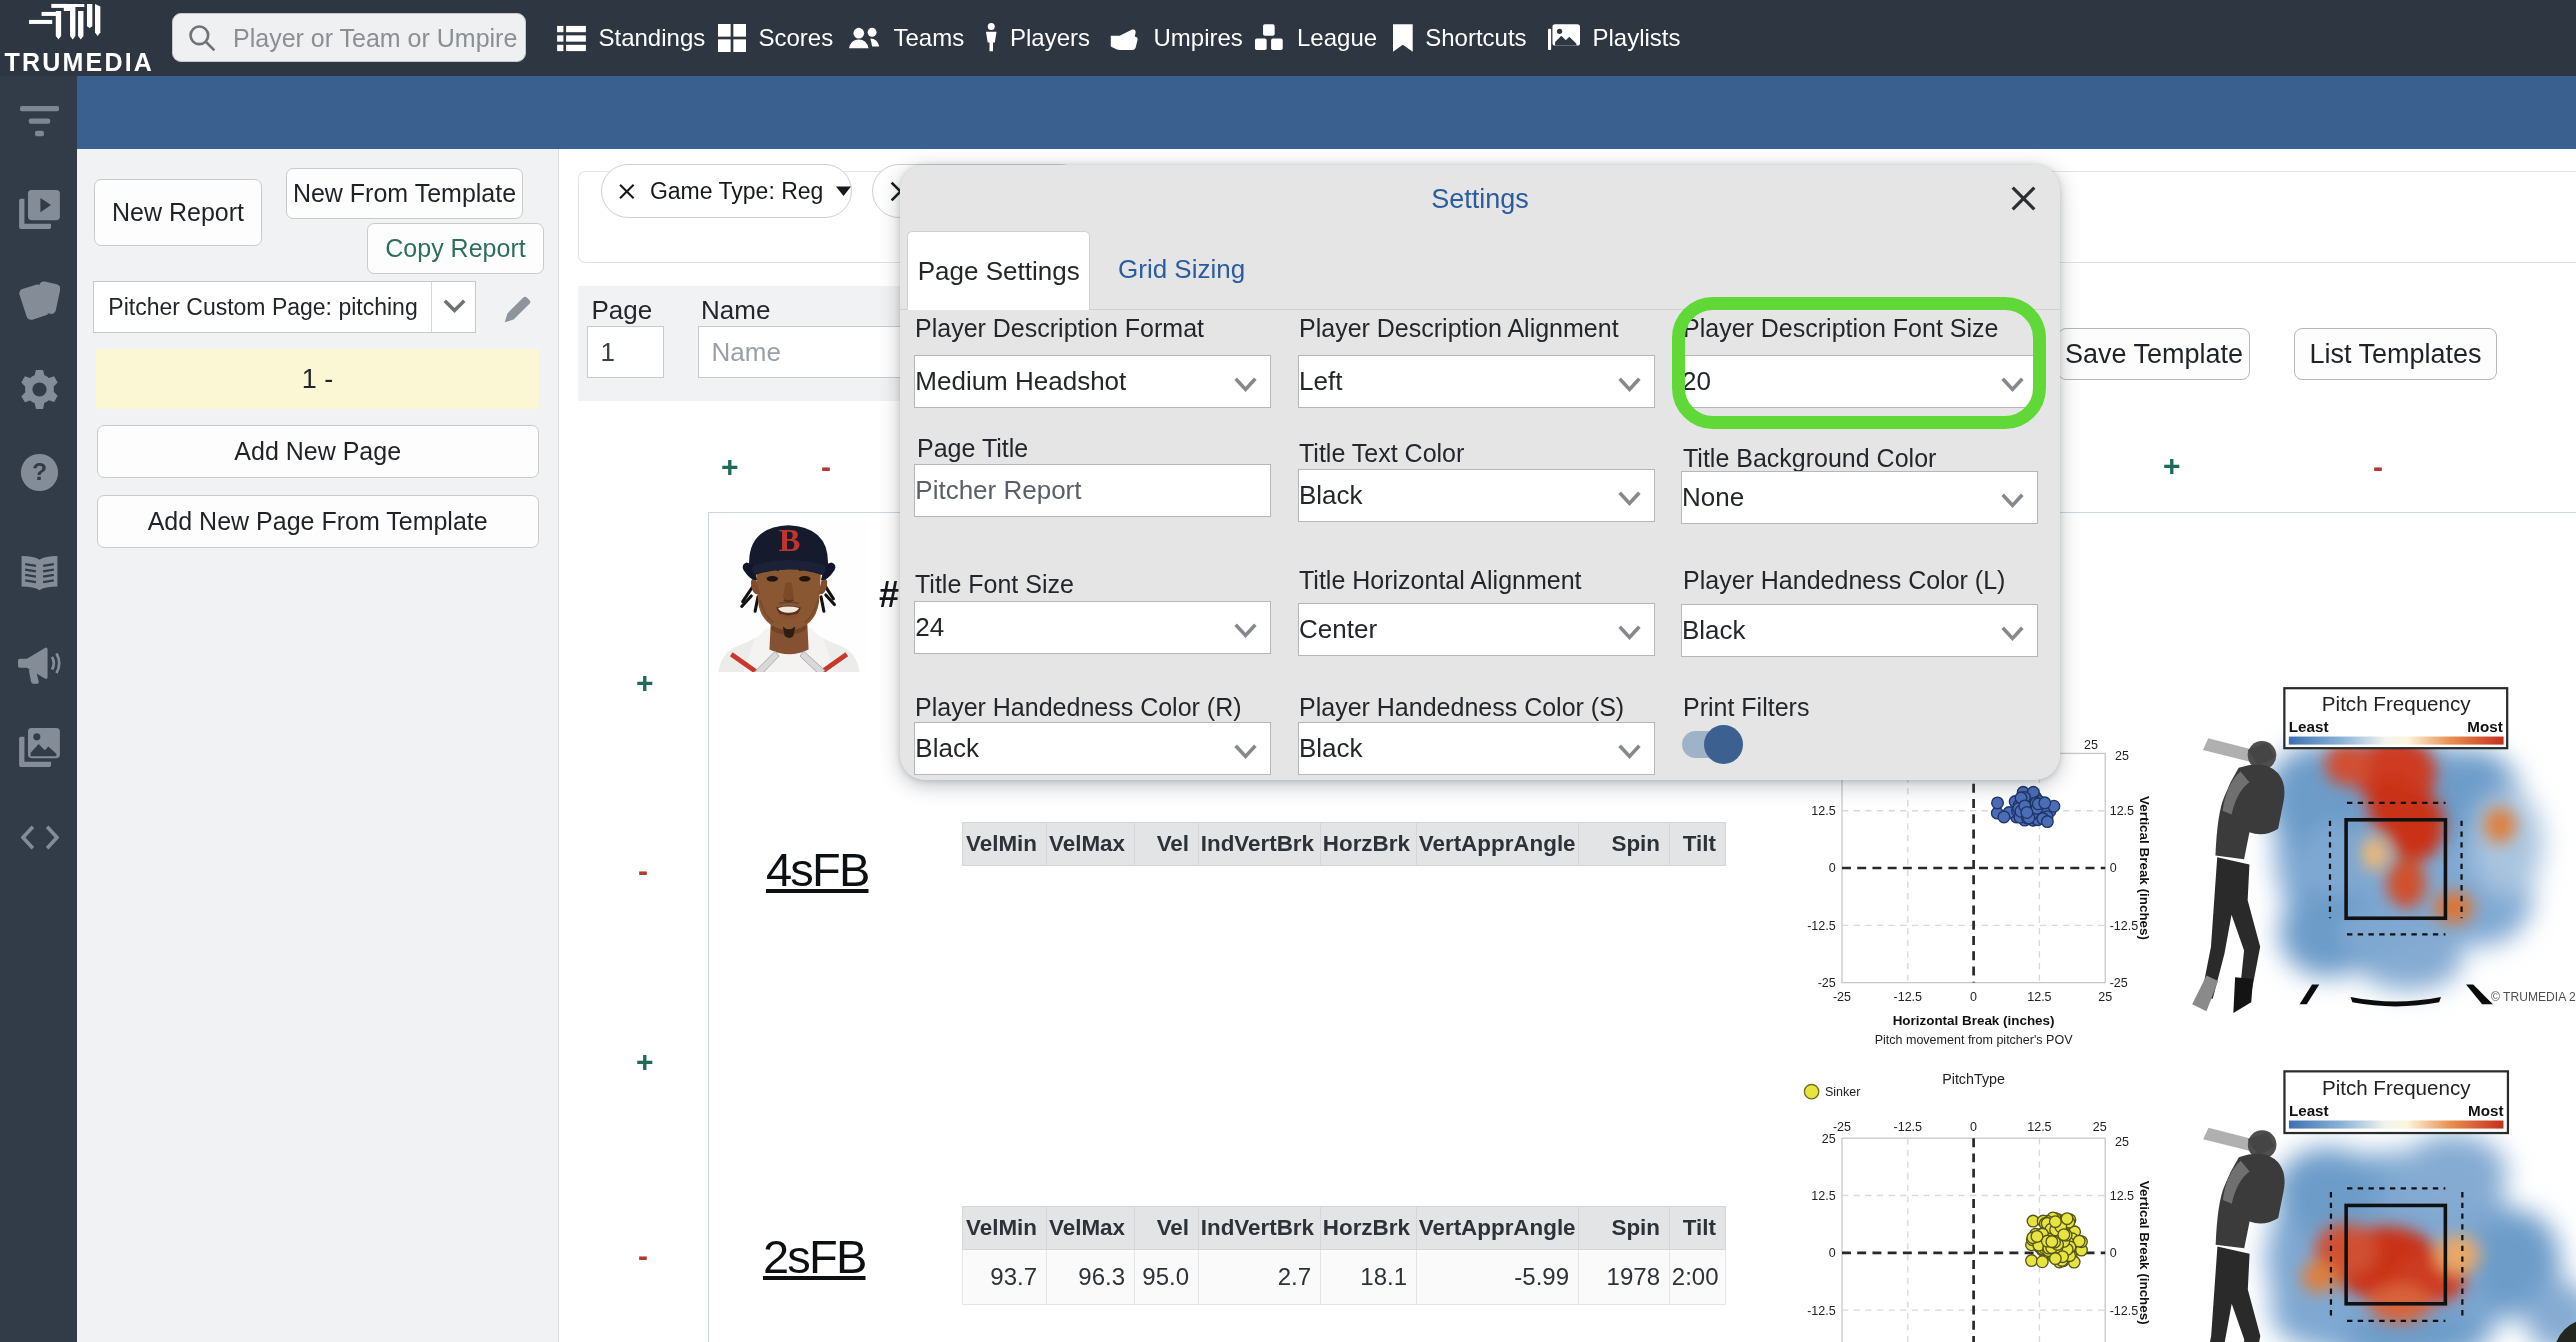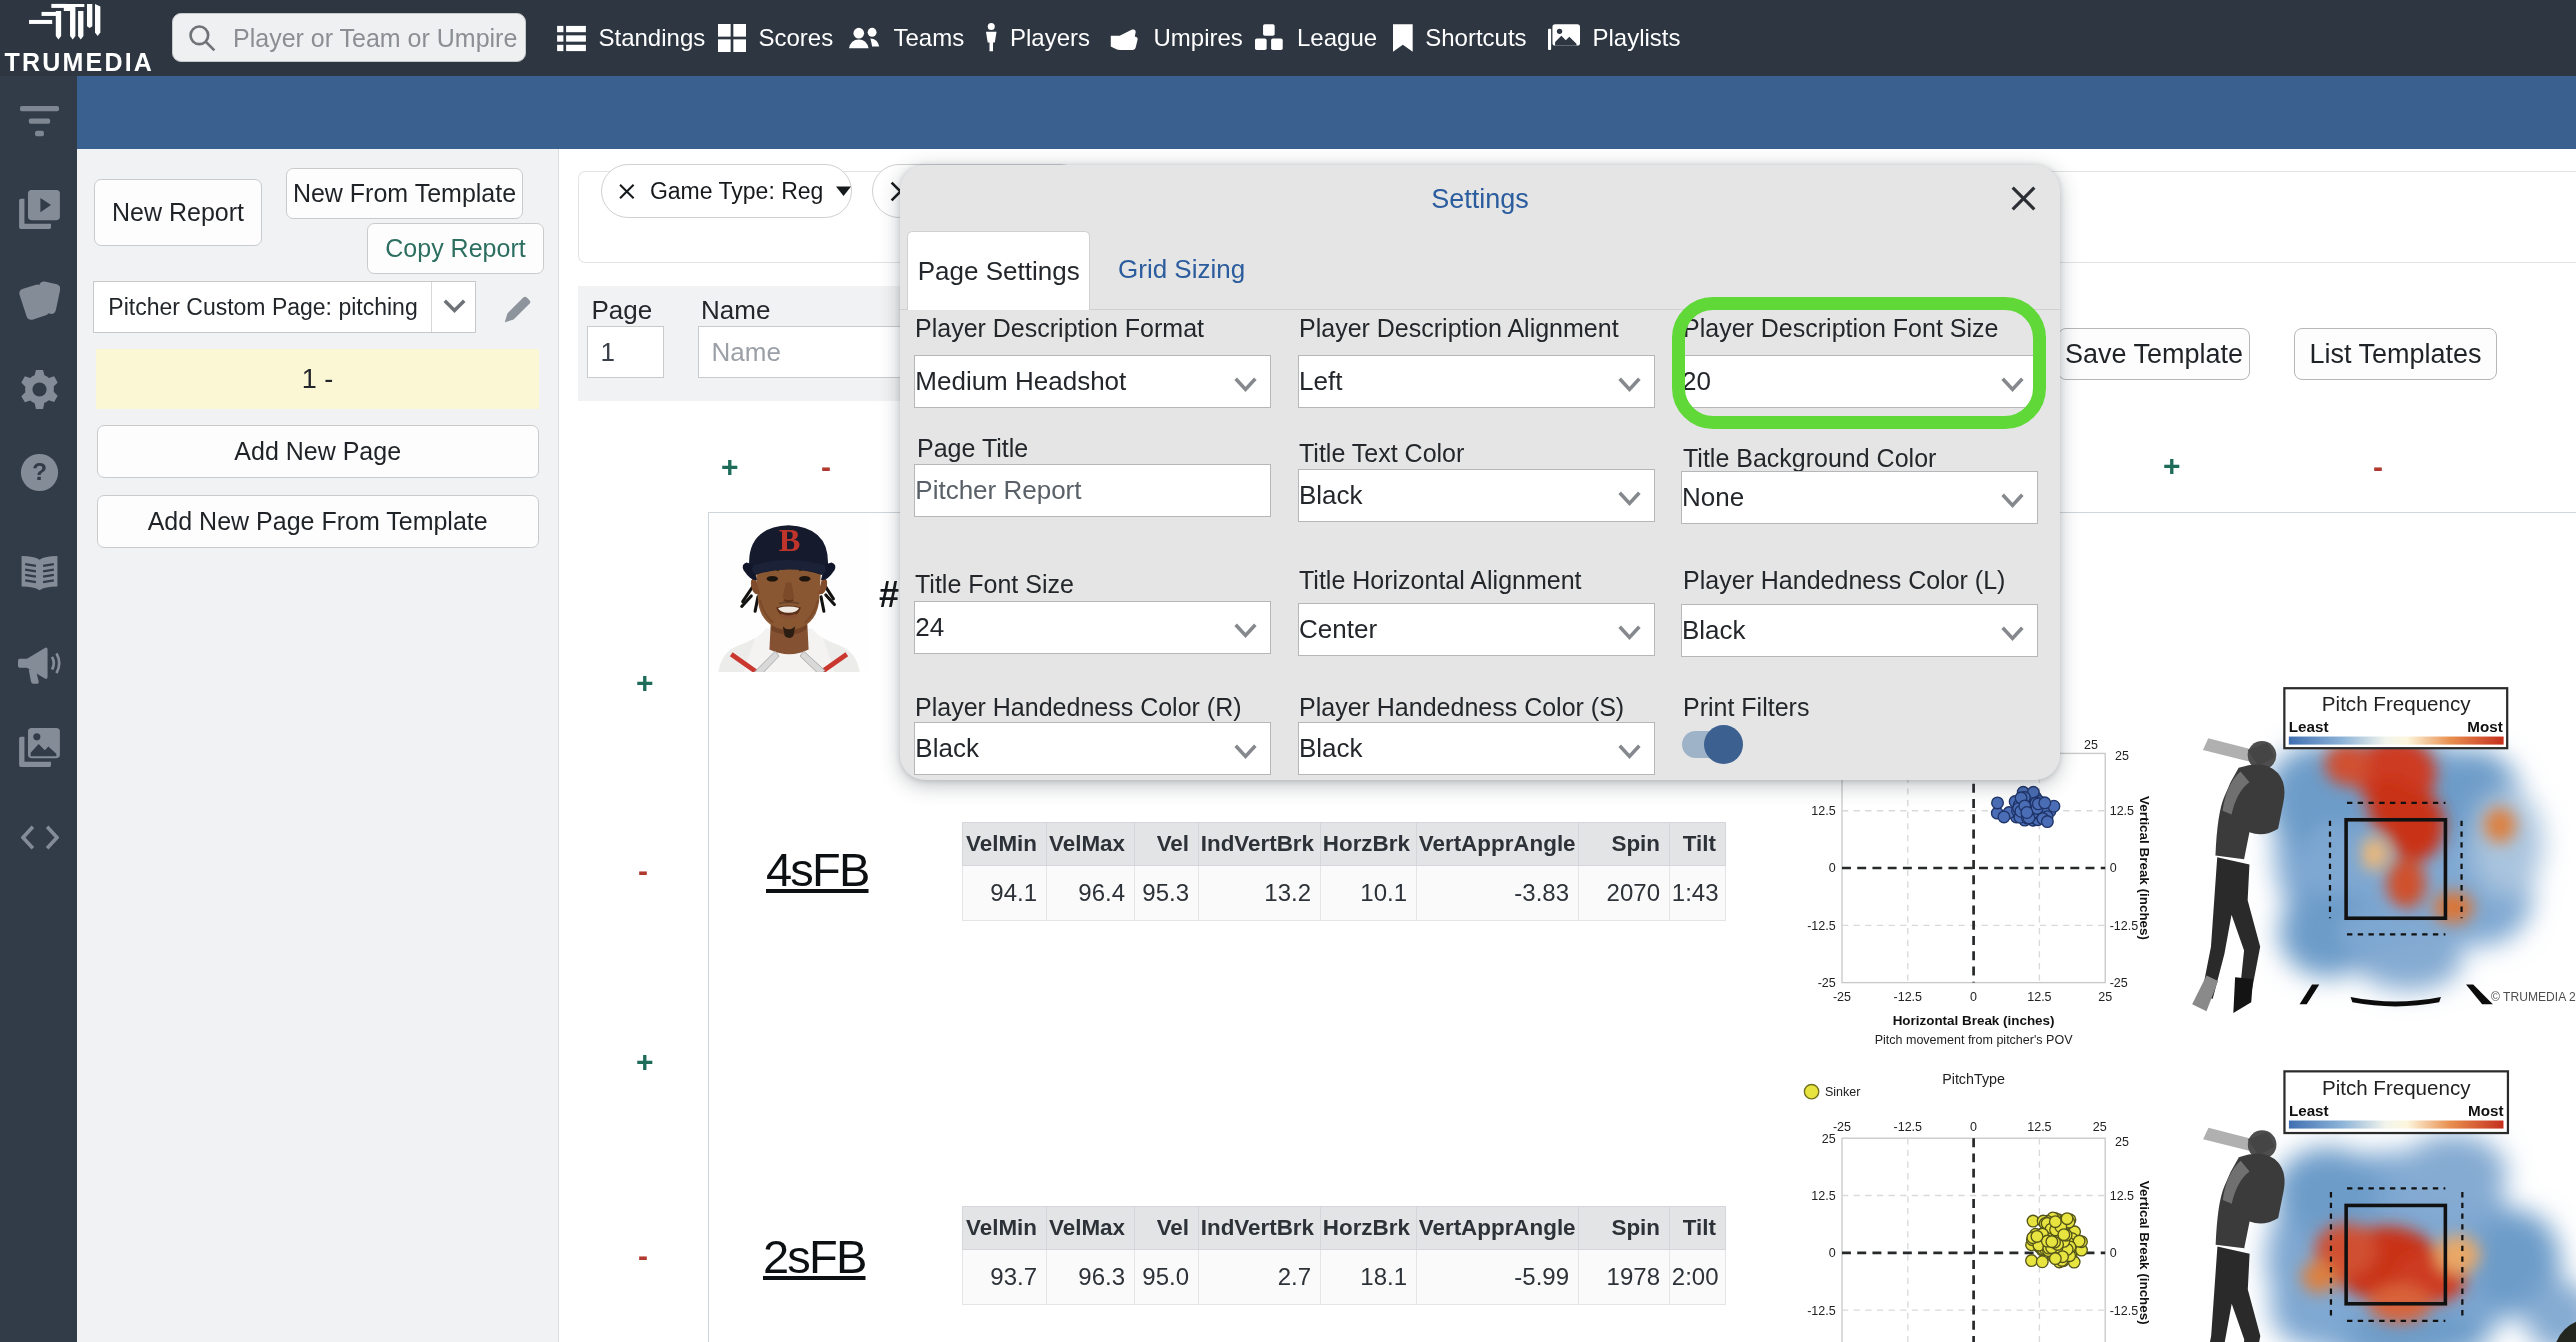--- a/index.html
+++ b/index.html
@@ -334,30 +334,20 @@
       <tbody>
             <tr>
               <th style="width:84px">VelMin</th>
               <th style="width:88px">VelMax</th>
               <th style="width:64px">Vel</th>
               <th style="width:122px">IndVertBrk</th>
               <th style="width:96px">HorzBrk</th>
               <th style="width:162px">VertApprAngle</th>
               <th style="width:91px">Spin</th>
               <th style="width:56px">Tilt</th>
-            </tr>
-      <tr>
-              <td>94.1</td>
-              <td>96.4</td>
-              <td>95.3</td>
-              <td>13.2</td>
-              <td>10.1</td>
-              <td>-3.83</td>
-              <td>2070</td>
-              <td>1:43</td>
             </tr>
     </tbody>
         </table>
 
     <div class="pitchlabel" style="left:54px;top:716px;">2sFB</div>
     <table class="stat" style="left:253px;top:693px;">
       <tbody>
             <tr>
               <th style="width:84px">VelMin</th>
               <th style="width:88px">VelMax</th>

